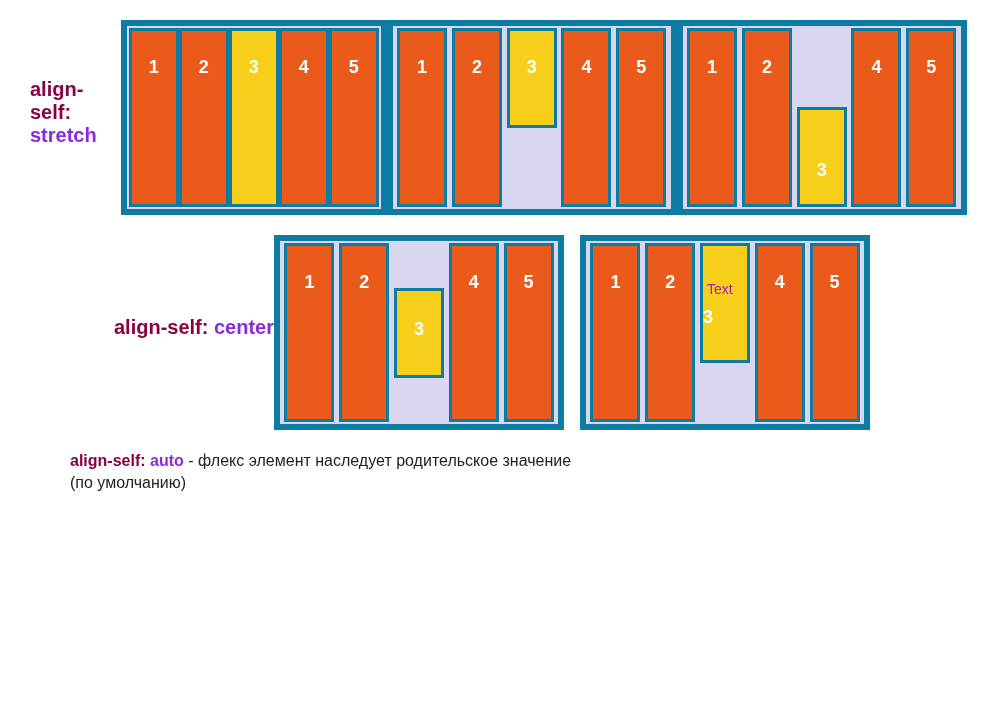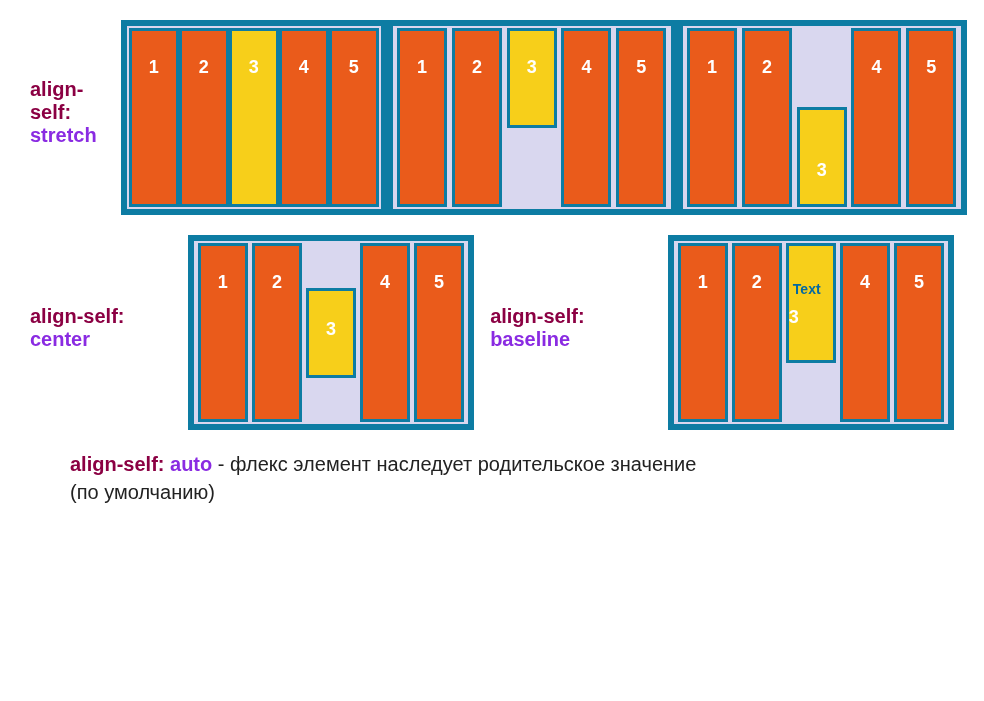--- a/index.html
+++ b/index.html
@@ -54,24 +54,24 @@
   .flex-end .item { align-self: stretch; }
   .flex-end .item.special { align-self: flex-end; height: 100px; padding-top:50px; }
   .center .item { align-self: stretch; }
   .center .item.special { align-self: center; height: 90px; padding-top:28px; }
   .baseline .item { align-self: stretch; }
   .baseline .item.special {
     align-self: flex-start; height: 120px;
     flex-direction: column; padding-top:0;
   }
   .baseline .item.special .textlabel {
-    color:#0369a1; font-size:14px; font-weight:bold;
+    color:#a21caf; font-size:14px; font-weight:normal;
     background:#f7cf1a; padding:2px 4px;
   }
-  .footer { margin-top: 15px; font-size: 20px; color:#222; line-height:1.4; padding-left:40px;}
+  .footer { margin-top: 15px; font-size: 16px; color:#222; line-height:1.4; padding-left:40px;}
   .footer .prop { font-weight:bold; }
   .footer .val { font-weight:bold; }
 </style>
 </head>
 <body>
 
 <div class="row">
   <div class="panel">
     <div class="title">
       <span class="prop">align-self</span><span class="colon">: </span><span class="val">stretch</span>
@@ -154,23 +154,20 @@
       <div class="item">
           <span>4</span>
         </div>
       <div class="item">
           <span>5</span>
         </div>
     </div>
   </div>
 
   <div class="panel">
-    <div class="title">
-      <span class="prop">align-self</span><span class="colon">: </span><span class="val">baseline</span>
-    </div>
     <div class="container baseline">
       <div class="item">
           <span>1</span>
         </div>
       <div class="item">
           <span>2</span>
         </div>
       <div class="item yellow special">
         <span class="textlabel">Text</span>
         <span style="margin-top:8px;">3</span>

